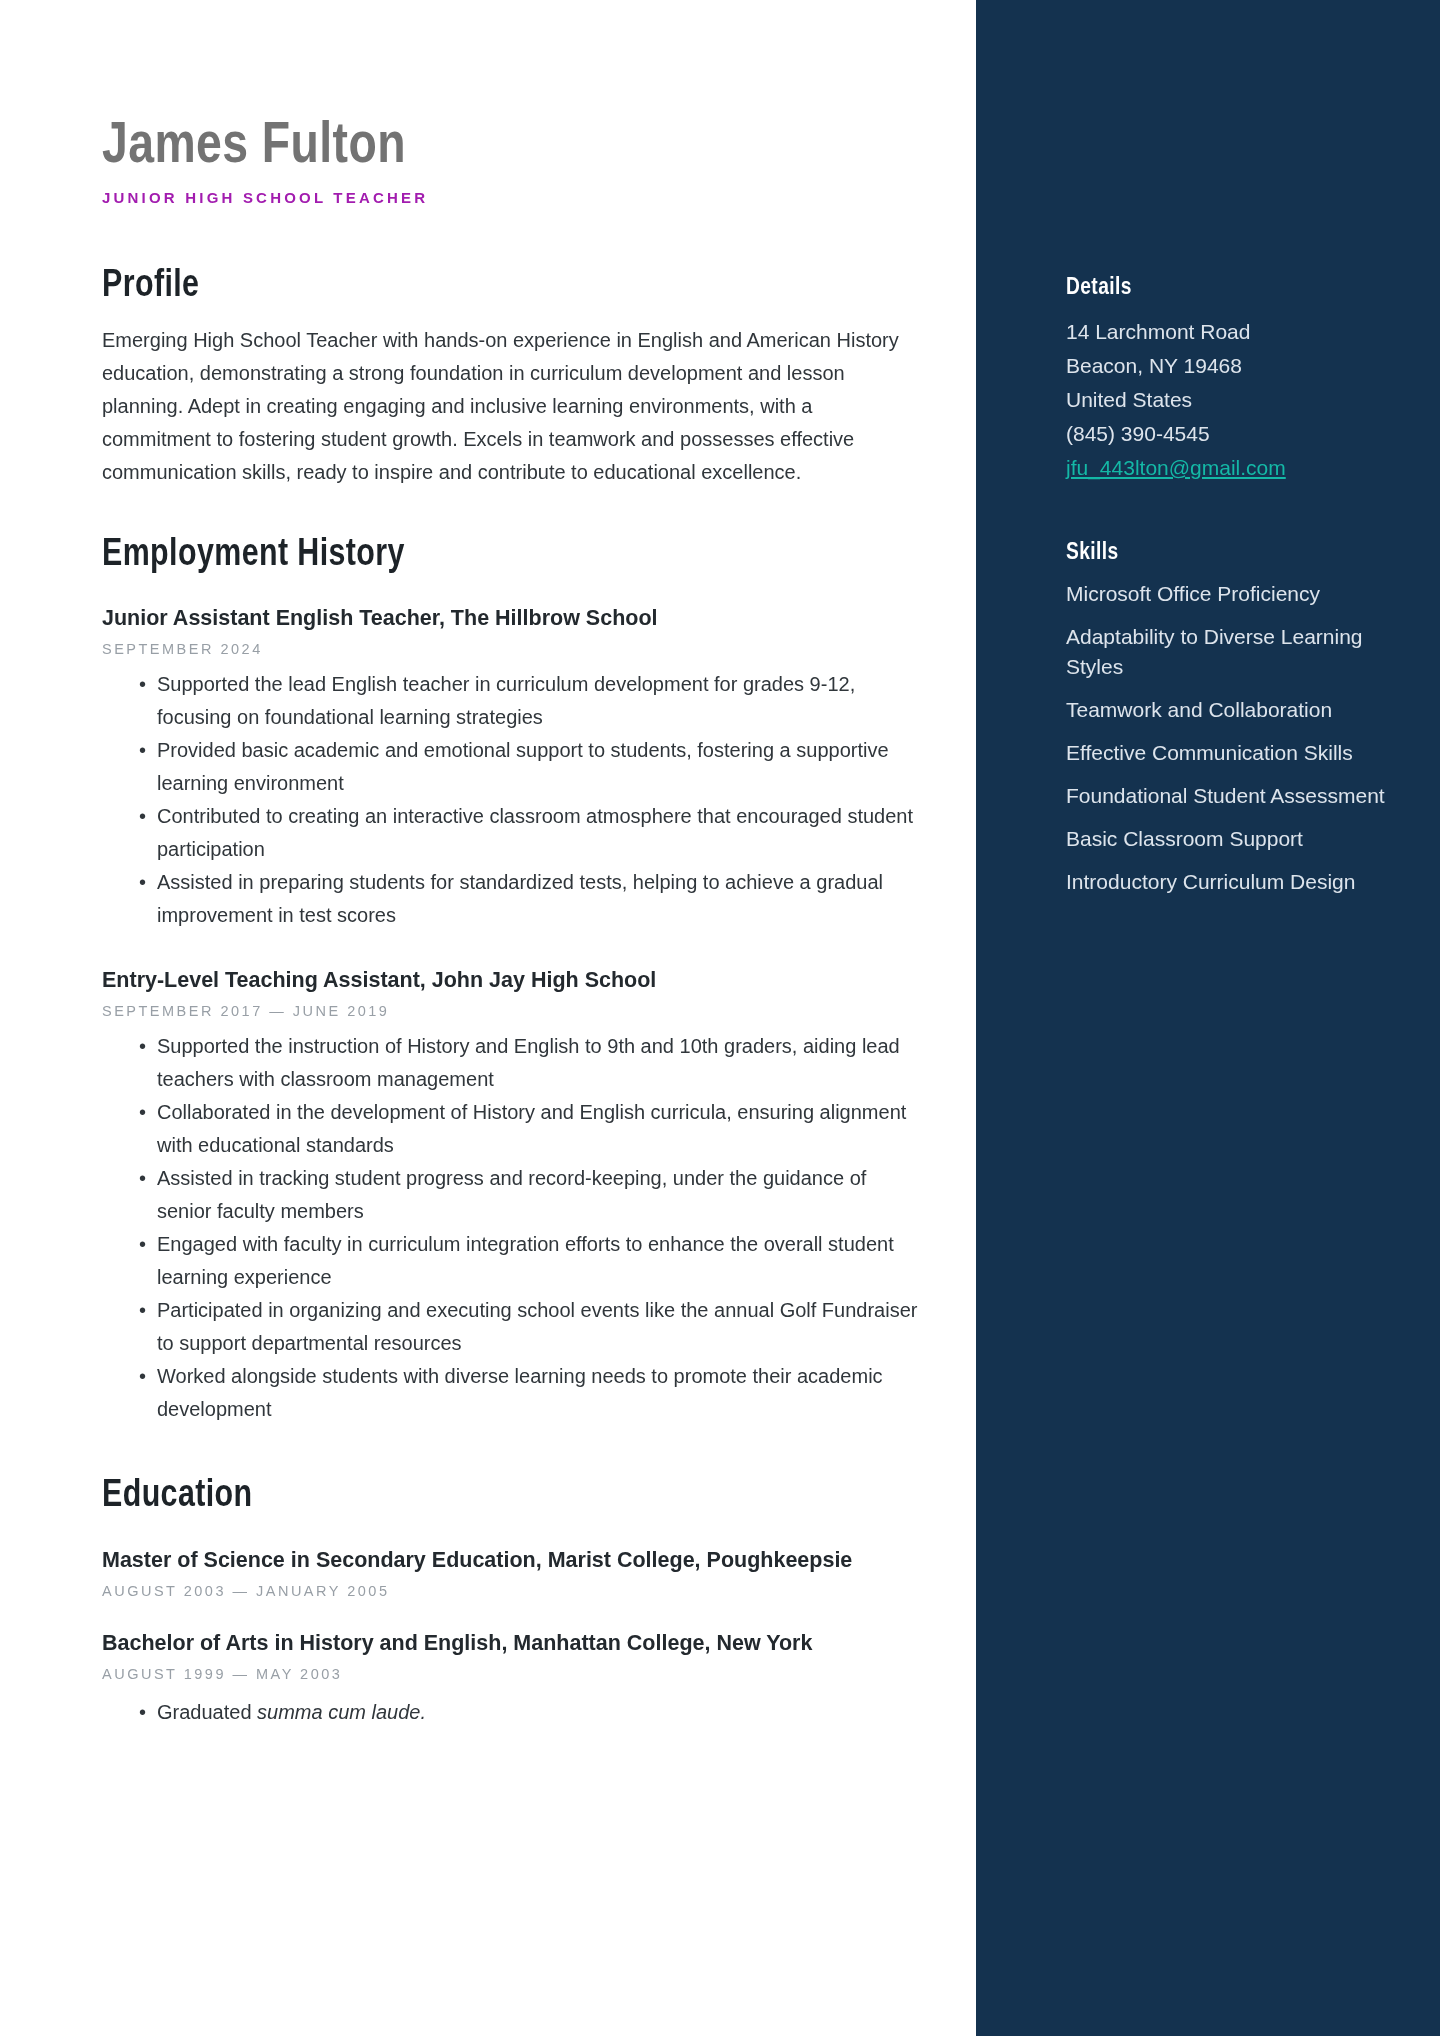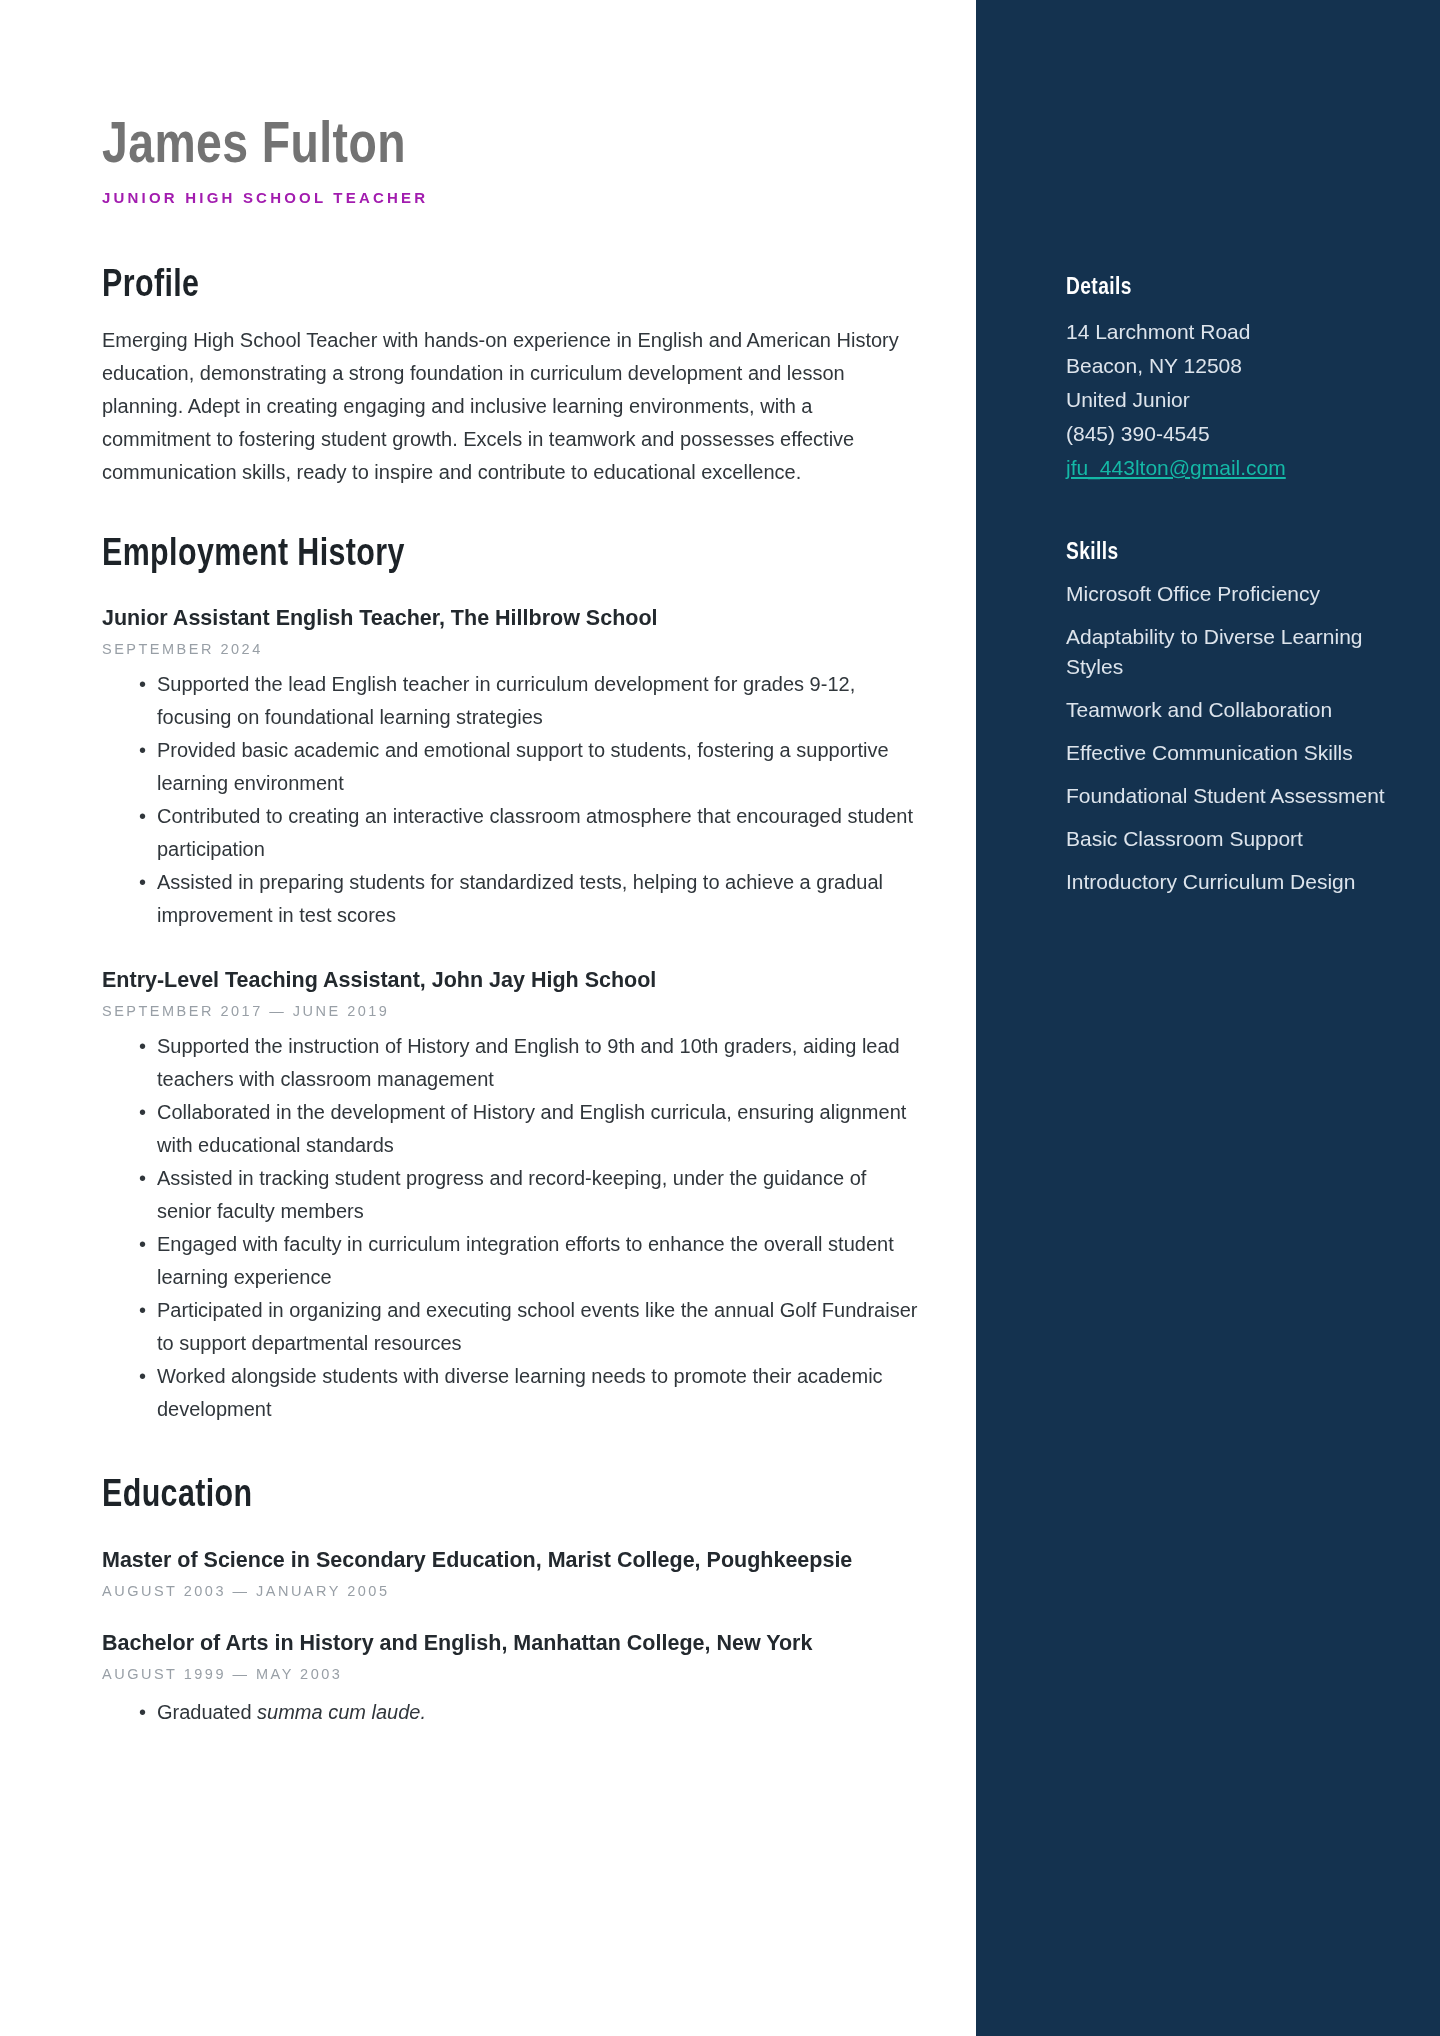--- a/index.html
+++ b/index.html
@@ -197,22 +197,22 @@
     </section>
 
   </main>
 
   <aside class="sidebar" style="background-color: rgb(20, 50, 79);">
 
     <div class="details-block">
       <h3 class="side-heading"><span class="cond">Details</span></h3>
       <div class="details-lines">
         <div class="side-line">14 Larchmont Road</div>
-        <div class="side-line">Beacon, NY 12508</div>
-        <div class="side-line">United Junior</div>
+        <div class="side-line">Beacon, NY 19468</div>
+        <div class="side-line">United States</div>
         <div class="side-line">(845) 390-4545</div>
         <a class="email" href="#">jfu_443lton@gmail.com</a>
       </div>
     </div>
 
     <div class="skills-block">
       <h3 class="side-heading"><span class="cond">Skills</span></h3>
       <div class="skills-list">
         <div class="skill">Microsoft Office Proficiency</div>
         <div class="skill">Adaptability to Diverse Learning Styles</div>

